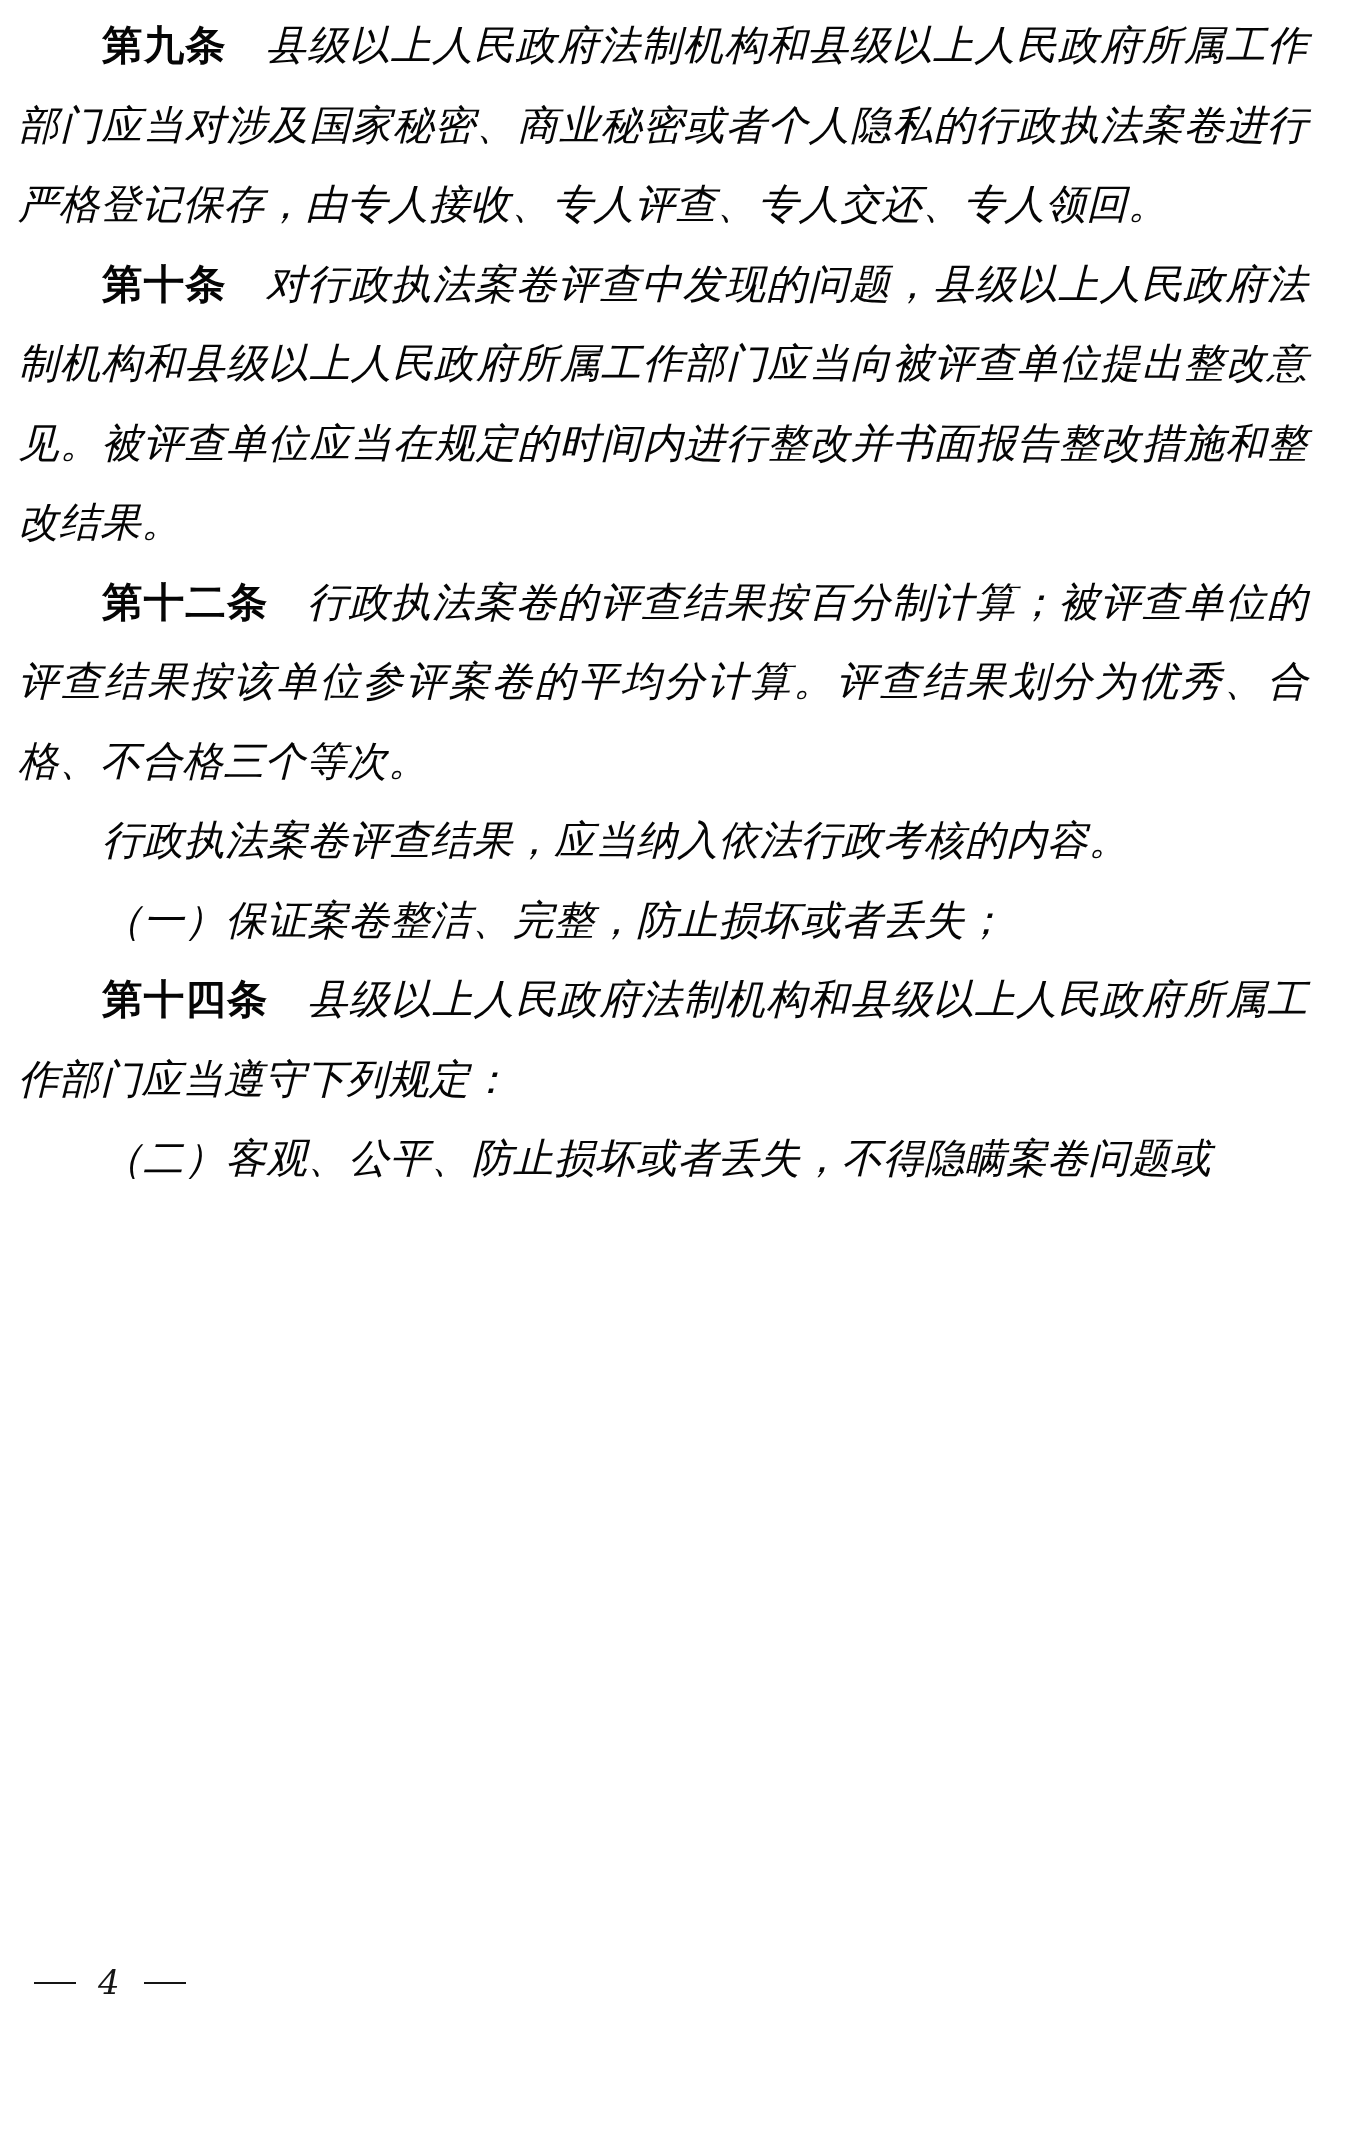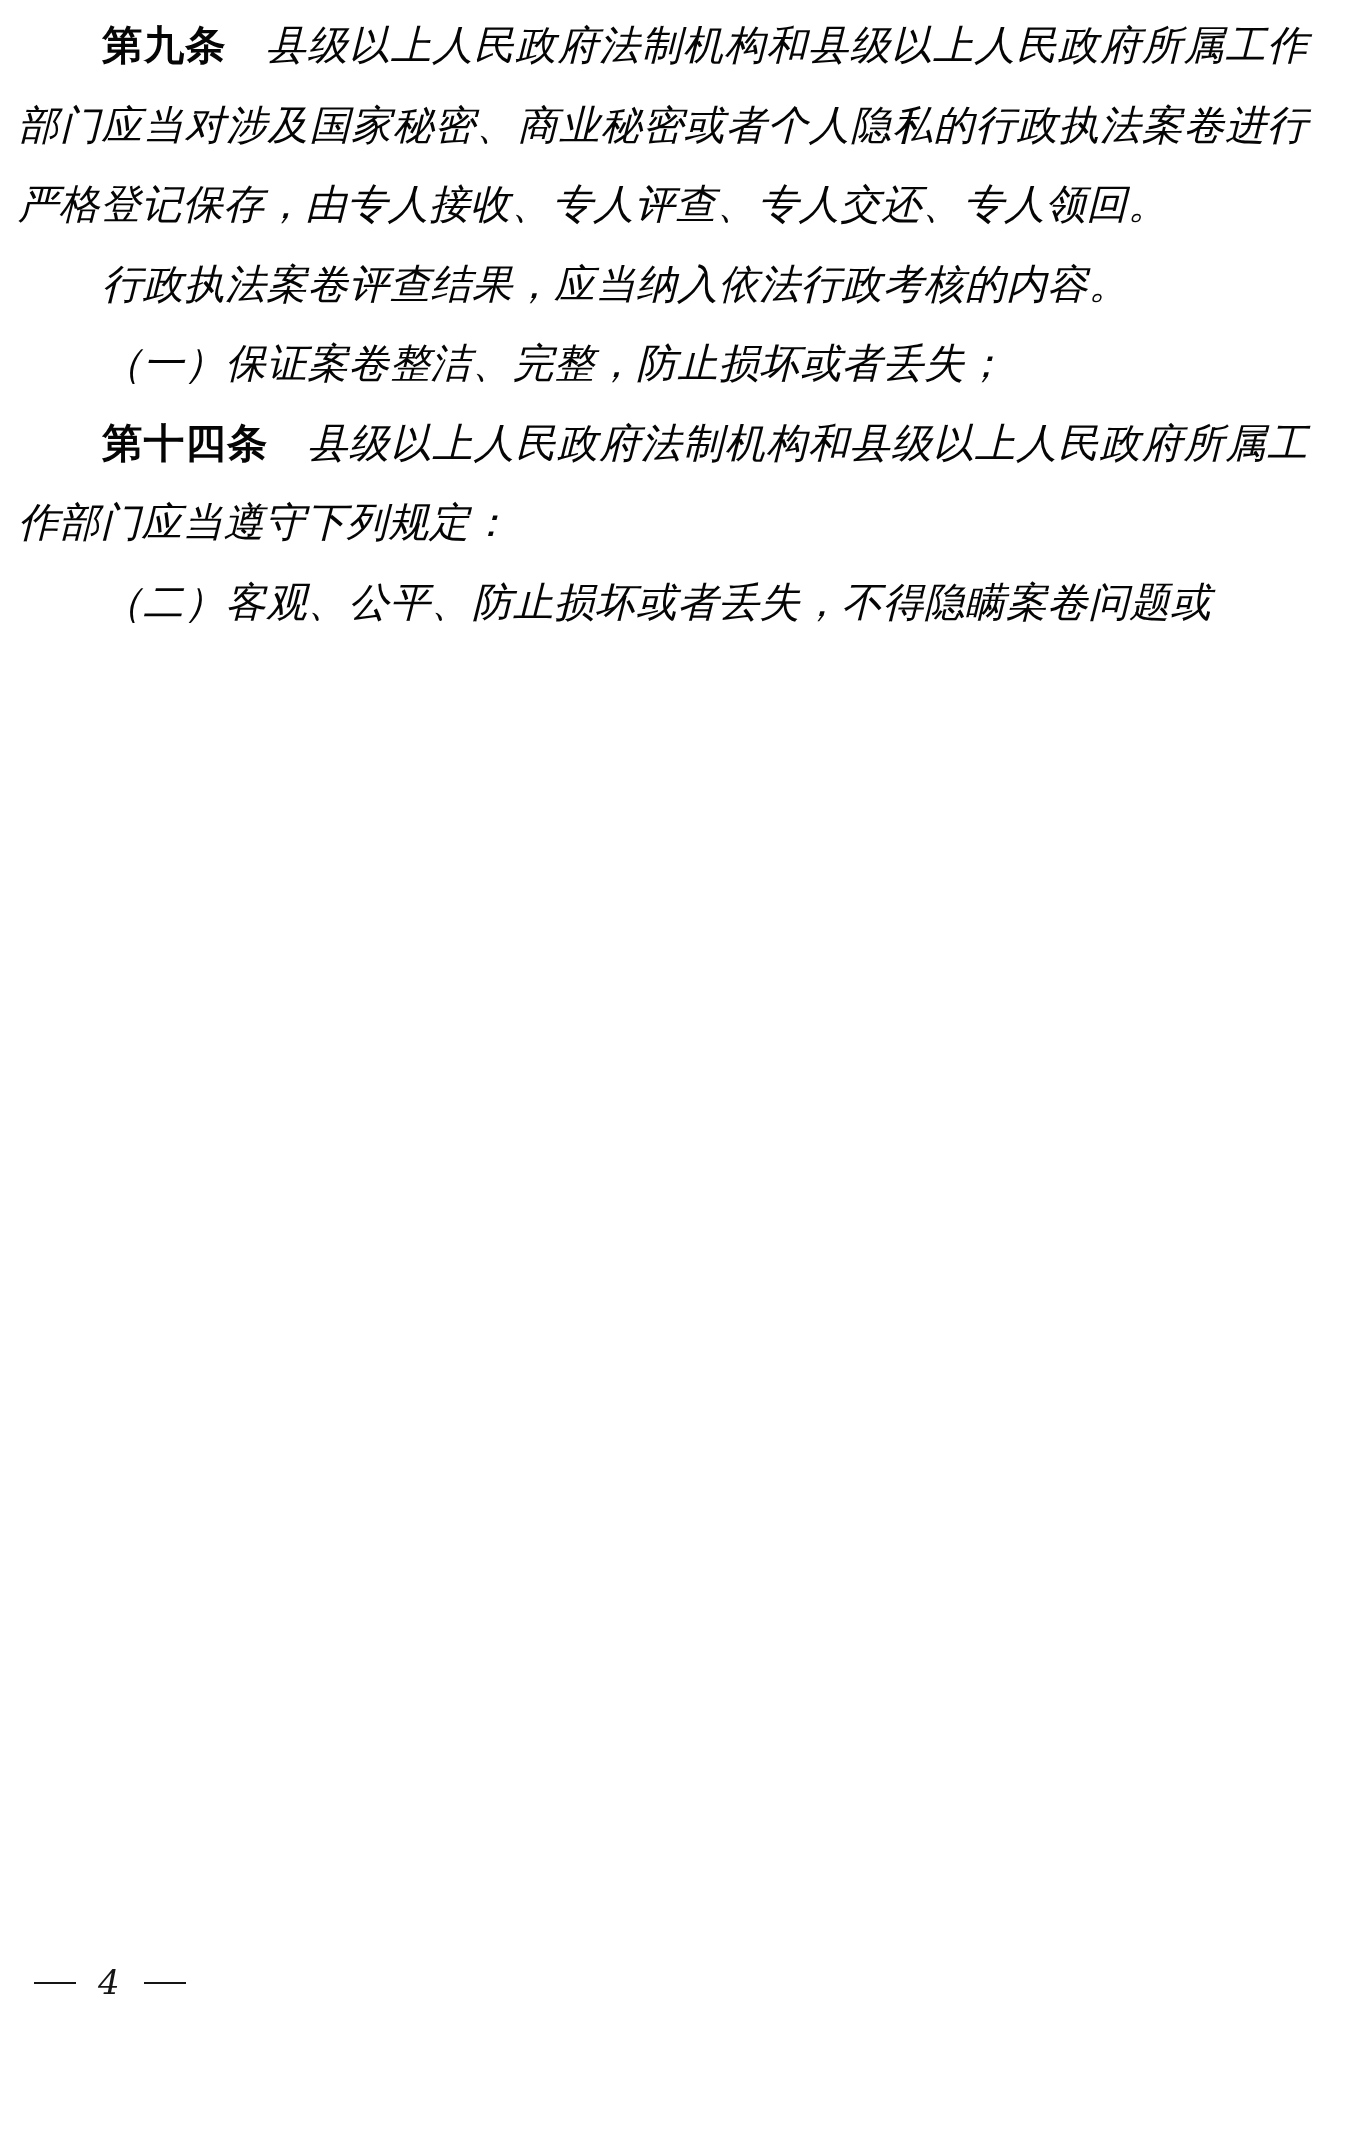--- a/index.html
+++ b/index.html
@@ -99,22 +99,28 @@
 <body>
 
 <div class="page">
 
   <div class="content">
 
     <p class="para">
       <span class="art">第九条</span><span class="gap"></span><span class="body">县级以上人民政府法制机构和县级以上人民政府所属工作部门应当对涉及国家秘密、商业秘密或者个人隐私的行政执法案卷进行严格登记保存，由专人接收、专人评查、专人交还、专人领回。</span>
     </p>
 
+    <p class="para">
+      <span class="art">第十条</span><span class="gap"></span><span class="body">对行政执法案卷评查中发现的问题，县级以上人民政府法制机构和县级以上人民政府所属工作部门应当向被评查单位提出整改意见。被评查单位应当在规定的时间内进行整改并书面报告整改措施和整改结果。</span>
+    </p>
 
 
+    <p class="para">
+      <span class="art">第十二条</span><span class="gap"></span><span class="body">行政执法案卷的评查结果按百分制计算；被评查单位的评查结果按该单位参评案卷的平均分计算。评查结果划分为优秀、合格、不合格三个等次。</span>
+    </p>
 
     <p class="para">
       <span class="body">行政执法案卷评查结果，应当纳入依法行政考核的内容。</span>
     </p>
 
 
     <p class="para item">
       <span class="body">（一）保证案卷整洁、完整，防止损坏或者丢失；</span>
     </p>
 

